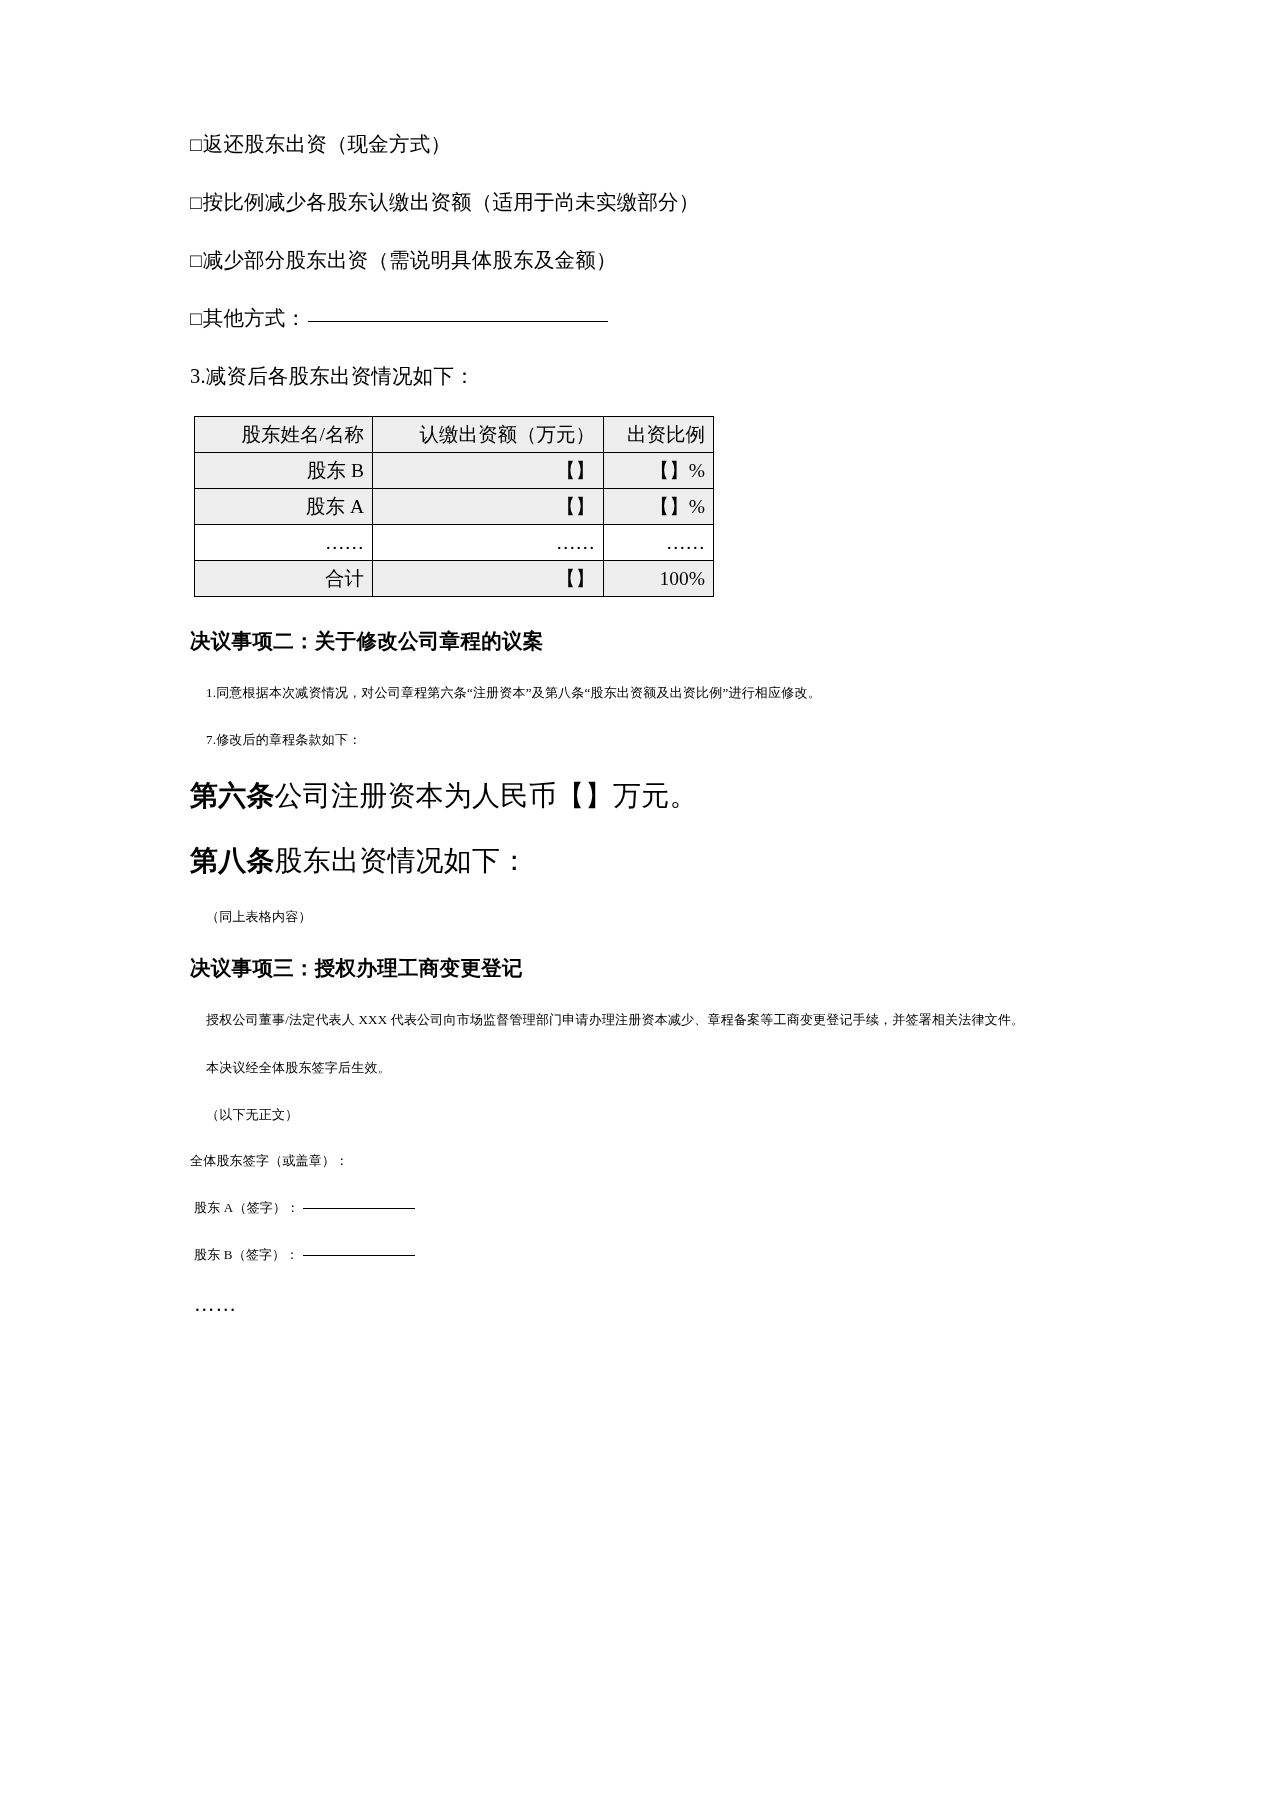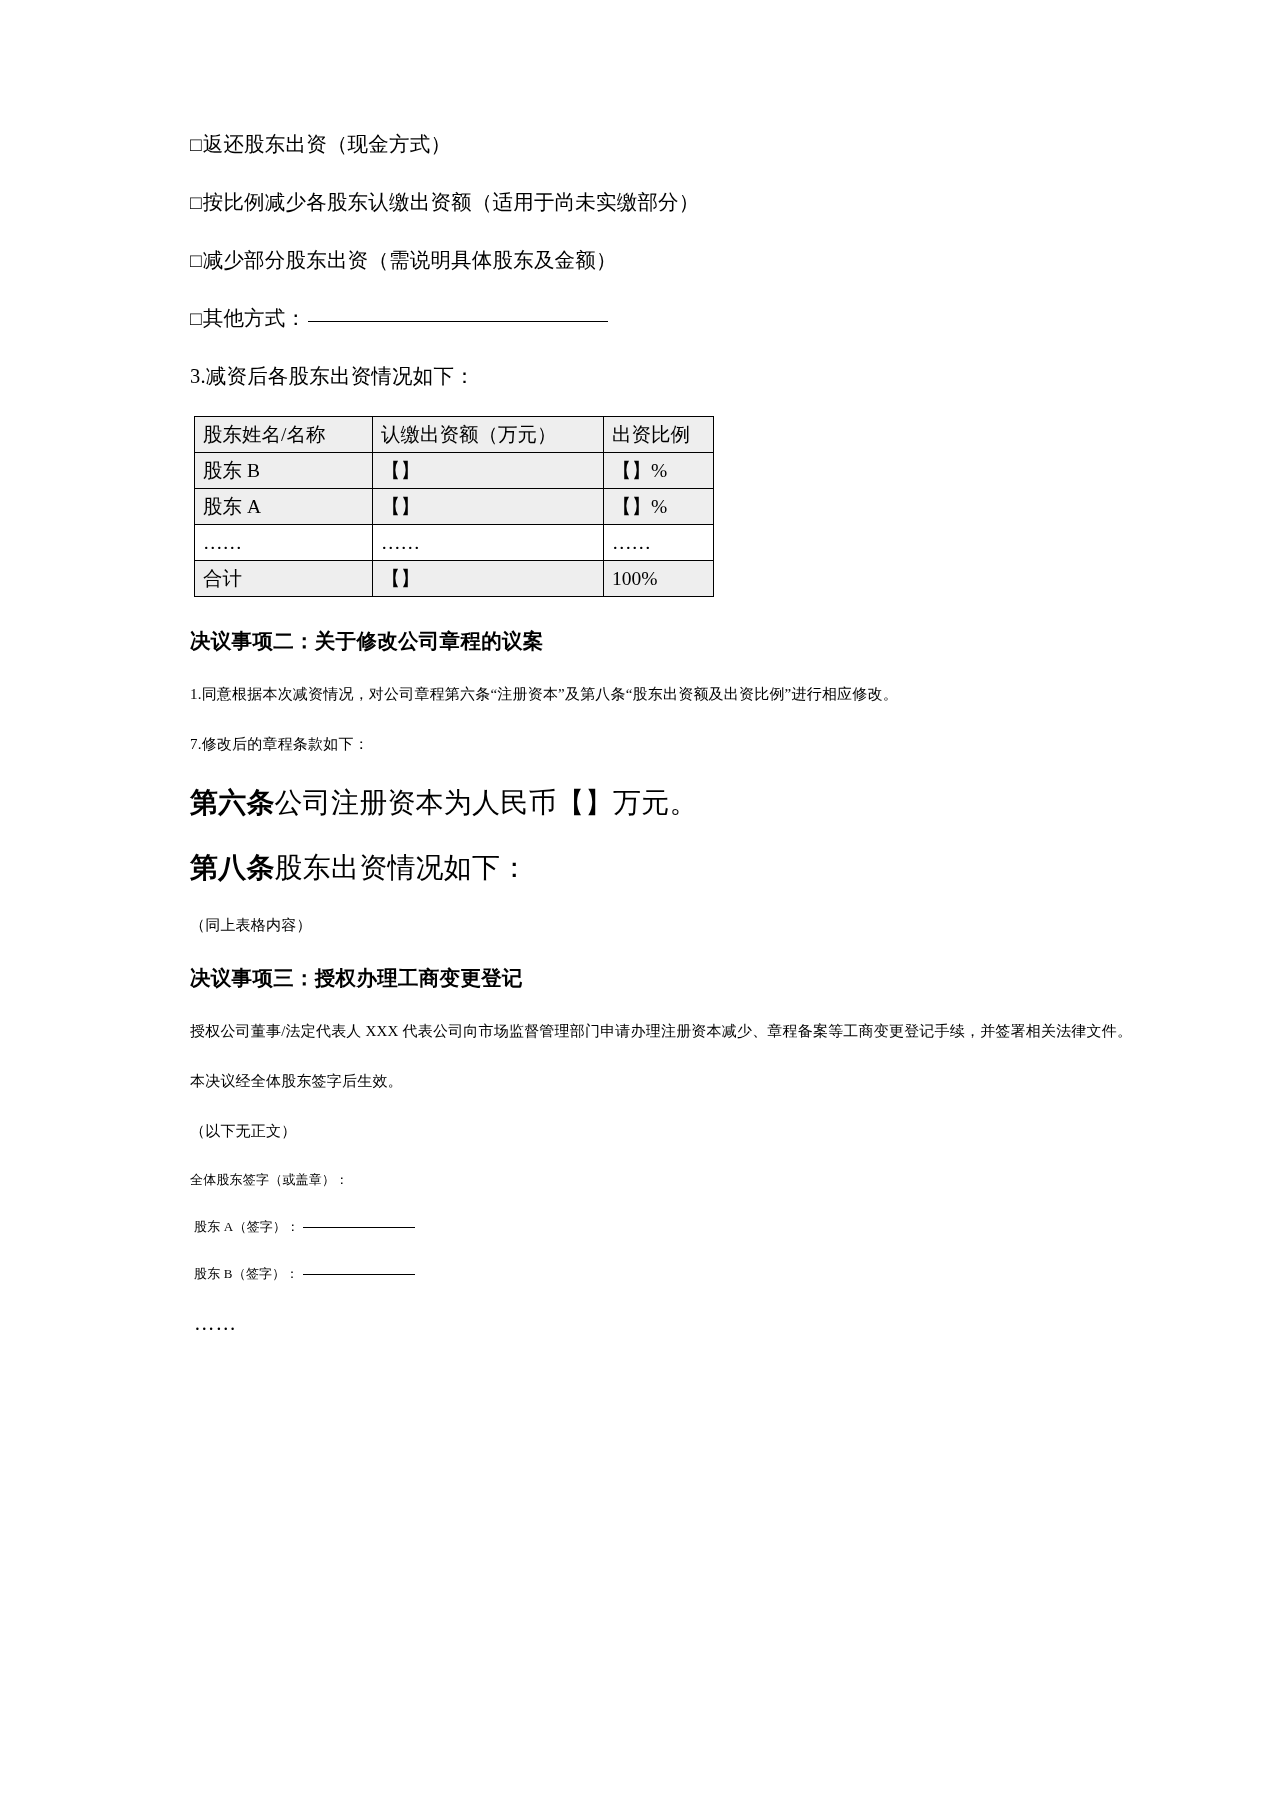--- a/index.html
+++ b/index.html
@@ -50,23 +50,23 @@
     margin: 0 0 26px 0;
     letter-spacing: 0.2px;
   }
   .section-head {
     font-size: 20.5px;
     font-weight: bold;
     margin: 0 0 28px 0;
     letter-spacing: 0.3px;
   }
   .para {
-    font-size: 15px;
+    font-size: 13px;
     line-height: 1.55;
-    margin: 0 0 27px 0;
+    margin: 0 0 27px 16px;
     letter-spacing: 0.2px;
     text-align: justify;
   }
   .clause {
     font-size: 28px;
     margin: 0 0 27px 0;
     letter-spacing: 0.2px;
   }
   .clause b {
     font-weight: bold;
@@ -74,21 +74,21 @@
   table.cap-table {
     border-collapse: collapse;
     margin: 0 0 30px 0;
     table-layout: fixed;
   }
   table.cap-table td, table.cap-table th {
     border: 1.2px solid #000;
     font-size: 19.5px;
     padding: 4px 8px;
     height: 27px;
-    text-align: left;
+    text-align: right;
     font-weight: normal;
     vertical-align: middle;
     background: #eeeeee;
     margin-left: 20px;
   }
   table.cap-table tr.plain td {
     background: #ffffff;
   }
   table.cap-table col.c1 { width: 178px; }
   table.cap-table col.c2 { width: 231px; }

